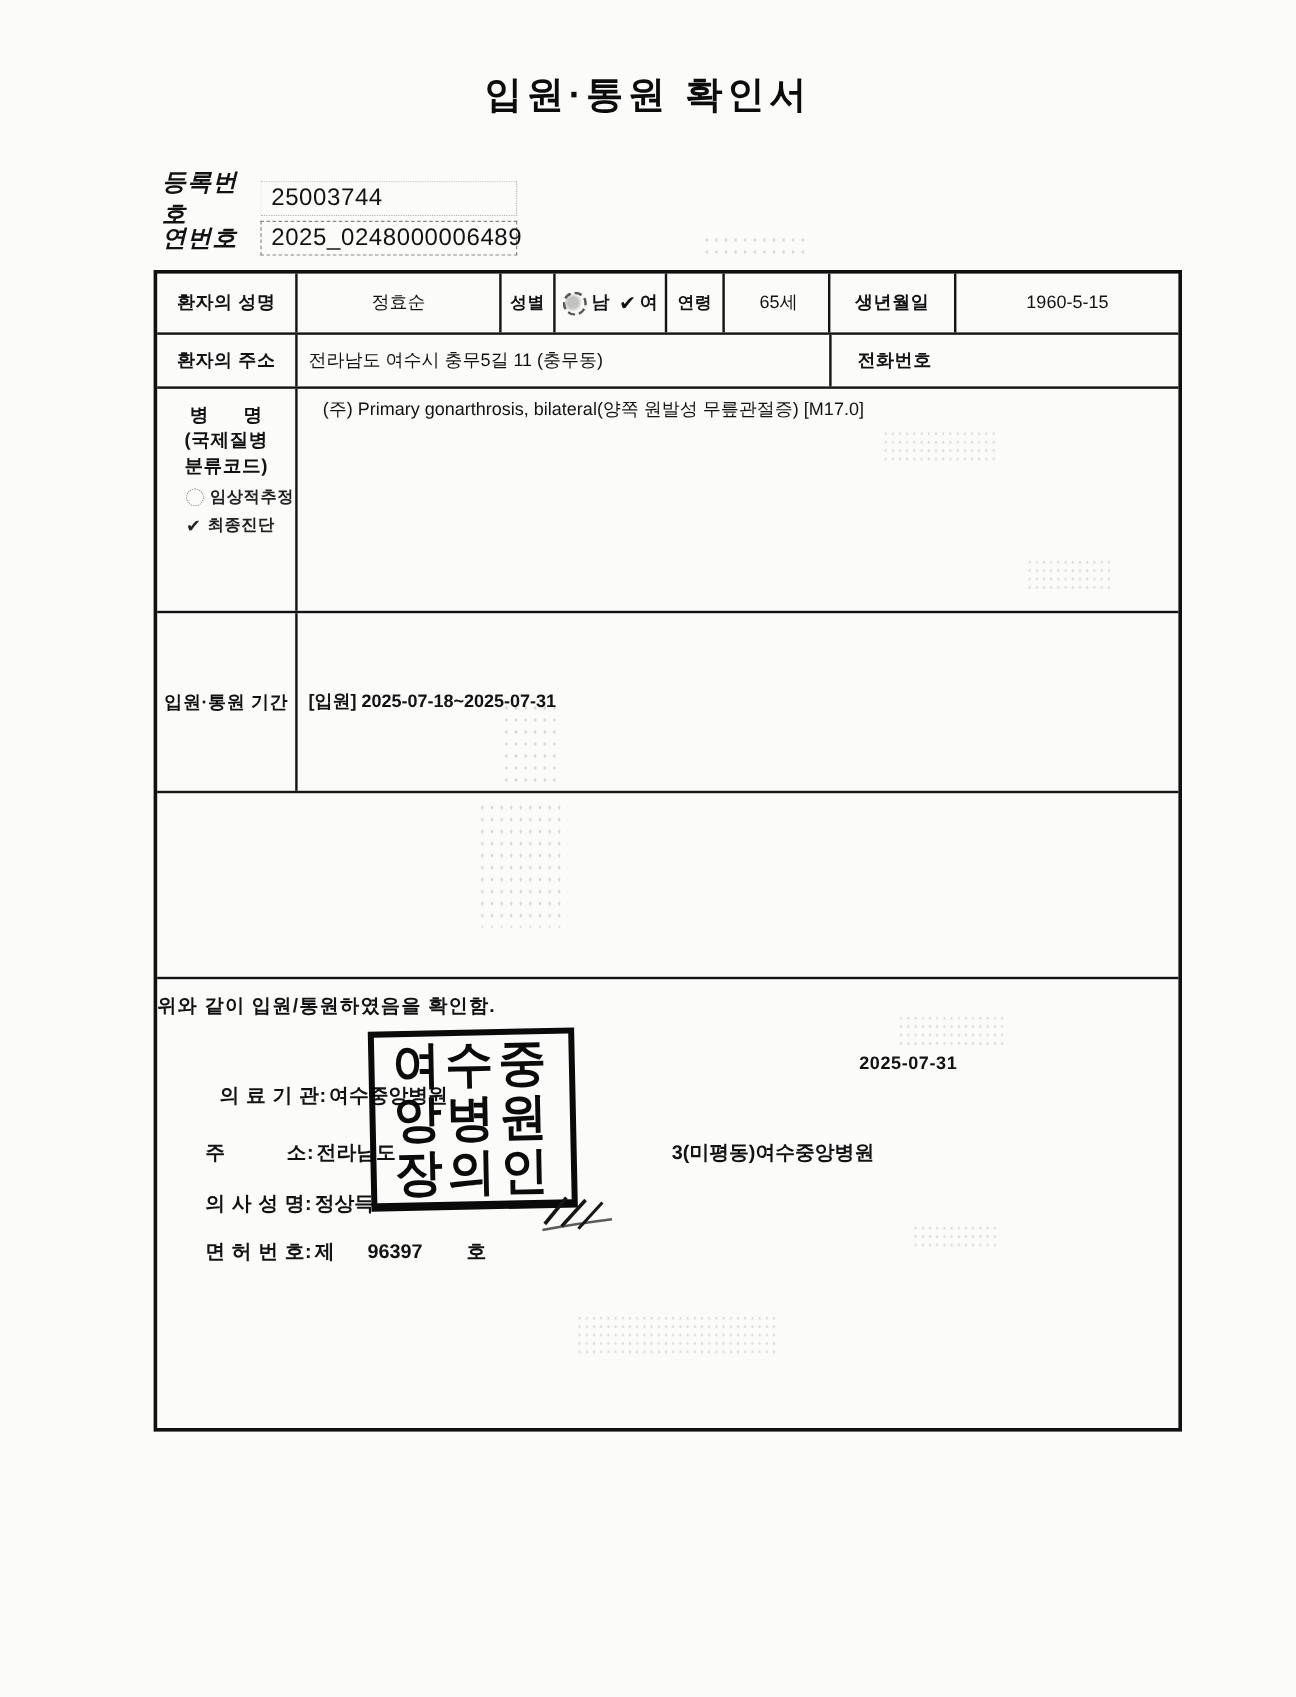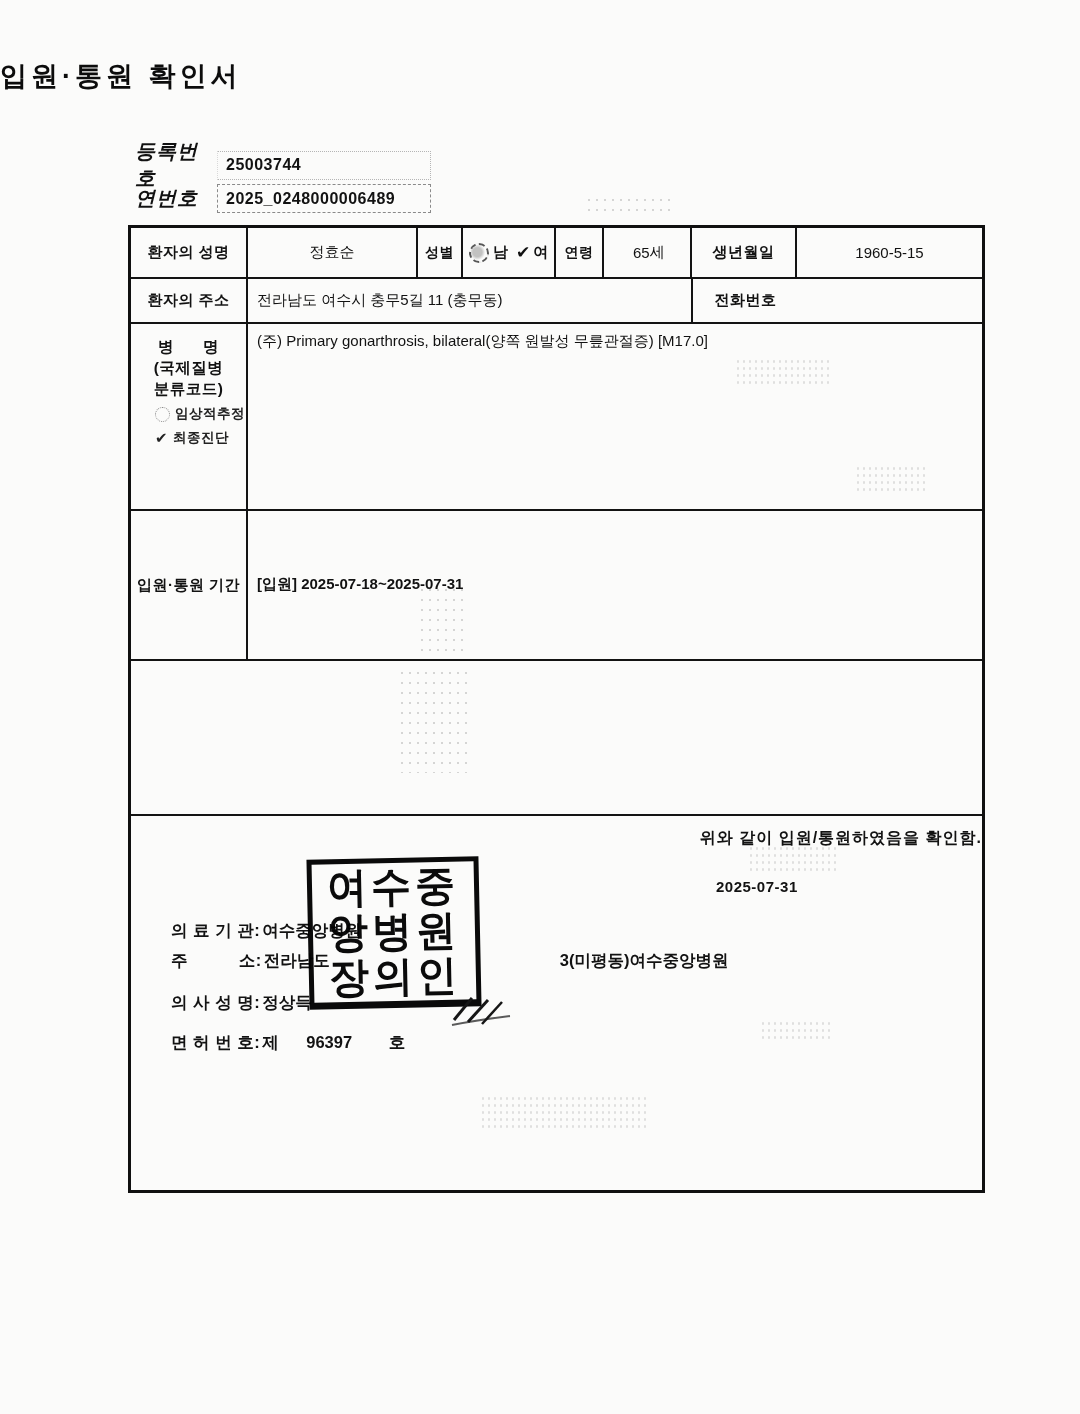--- a/index.html
+++ b/index.html
@@ -9,32 +9,33 @@
     font-family:"Liberation Sans","DejaVu Sans",sans-serif;
     color:#121212;
     position:relative;
     overflow:hidden;
   }
   .pre{white-space:pre;}
 
   
   .doc-title{
     position:absolute;top:58px;left:0;width:100%;
-    font-size:27px;font-weight:800;letter-spacing:4px;
+    text-align:center;
+    font-size:31px;font-weight:800;letter-spacing:4px;
     color:#0c0c0c;
   }
 
   
   .meta-row{position:absolute;left:135px;display:flex;align-items:center;}
   .meta-label{font-weight:700;font-size:20px;letter-spacing:1px;width:78px;font-style:italic;}
   .meta-box{
     margin-left:4px;width:214px;height:29px;
     display:flex;align-items:center;
     padding-left:8px;box-sizing:border-box;
-    font-size:16px;font-weight:700;letter-spacing:.5px;
+    font-size:20px;font-weight:400;letter-spacing:.5px;
   }
   .box-faint{border:1px dotted #b5b5b5;border-left-color:#d9d9d9;}
   .box-dashed{border:1px dashed #8a8a8a;text-align:center;}
 
   
   .doc-table{
     position:absolute;left:128px;top:225px;width:857px;height:968px;
     border:3px solid #101010;box-sizing:border-box;background:transparent;
   }
   .t-row{display:flex;width:100%;box-sizing:border-box;border-bottom:2px solid #131313;}
@@ -44,21 +45,21 @@
     display:flex;align-items:center;justify-content:center;
     font-size:15px;
   }
   .cell:last-child{border-right:none;}
   .lab{font-weight:700;letter-spacing:.5px;}
   .left{justify-content:flex-start;padding-left:9px;}
   .topleft{align-items:flex-start;justify-content:flex-start;padding:8px 9px;}
 
   .r1{height:51px;}
   .r2{height:45px;}
-  .r3{height:187px;}
+  .r3{height:187px;gap:12px;}
   .r4{height:150px;}
   .r5{height:155px;}
   .r6{height:248px;border-bottom:none;position:relative;}
 
   .w-label{width:117px;flex:0 0 117px;}
   .w-name{width:170px;flex:0 0 170px;}
   .w-sexlab{width:45px;flex:0 0 45px;font-size:14px;}
   .w-sex{width:93px;flex:0 0 93px;}
   .w-agelab{width:48px;flex:0 0 48px;font-size:14px;}
   .w-age{width:88px;flex:0 0 88px;}
@@ -91,27 +92,27 @@
     width:13px;height:13px;border-radius:50%;
     border:1.5px dotted #6a6a6a;display:inline-block;margin-right:5px;opacity:.8;
   }
   .opt-check{font-weight:900;font-size:15px;margin-right:5px;}
 
   .period-cell{align-items:flex-start;justify-content:flex-start;padding:64px 0 0 9px;font-weight:600;}
 
   
   .f-confirm{
     position:absolute;top:12px;left:0;width:100%;
-    text-align:right;font-weight:700;font-size:16px;letter-spacing:1px;
+    text-align:left;font-weight:700;font-size:16px;letter-spacing:1px;
   }
   .f-date{position:absolute;top:62px;left:585px;font-size:15px;font-weight:600;letter-spacing:.5px;}
   .f-line{position:absolute;left:40px;font-size:16.5px;display:flex;align-items:baseline;}
   .f-label{font-weight:700;letter-spacing:.5px;}
   .f-value{font-weight:600;margin-left:2px;}
-  .f-org{top:104px;}
+  .f-org{top:86px;margin-left:12px;}
   .f-addr{top:134px;}
   .f-doc{top:176px;}
   .f-lic{top:216px;}
   .addr-gap{display:inline-block;width:228px;}
 
   
   .stamp{
     position:absolute;left:308px;top:858px;width:172px;height:150px;
     border:5px solid #0a0a0a;box-sizing:border-box;
     transform:rotate(-1.2deg);

